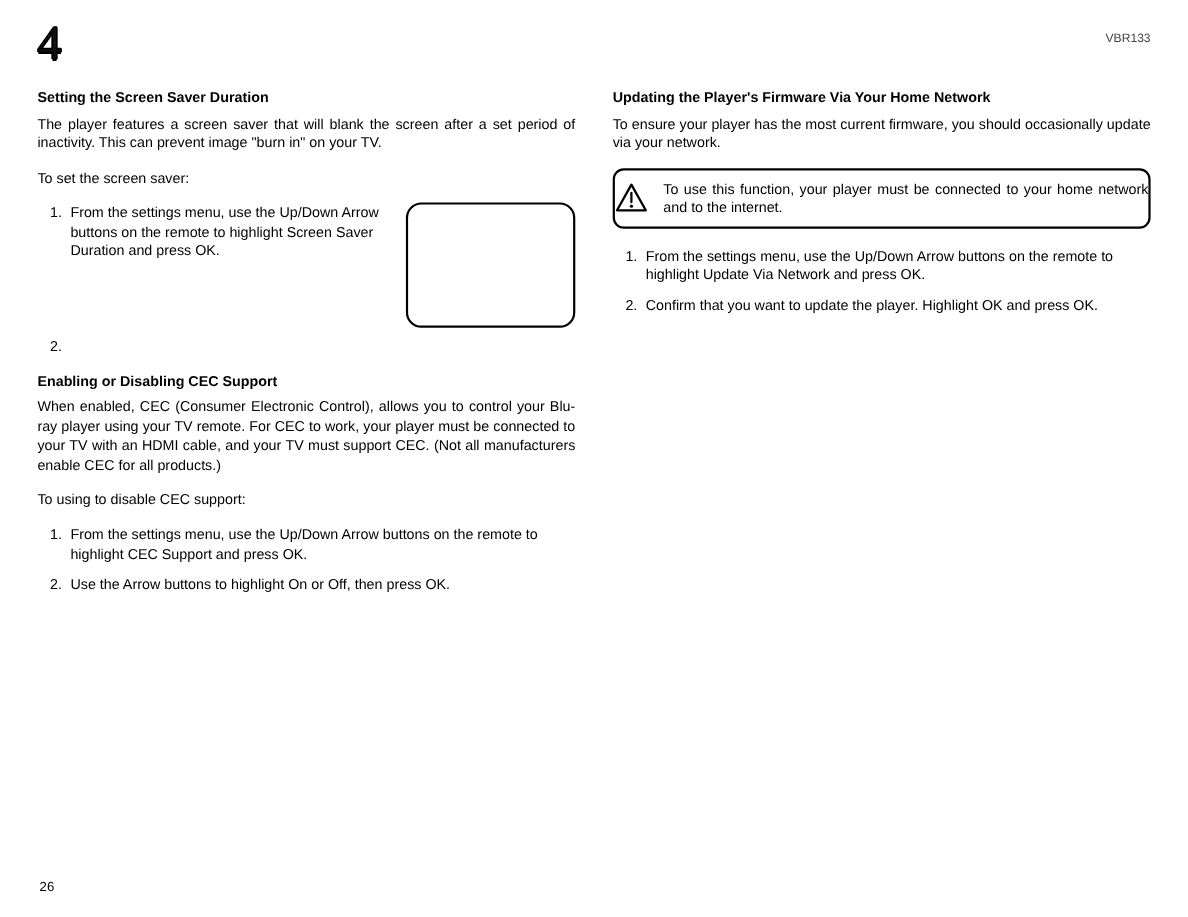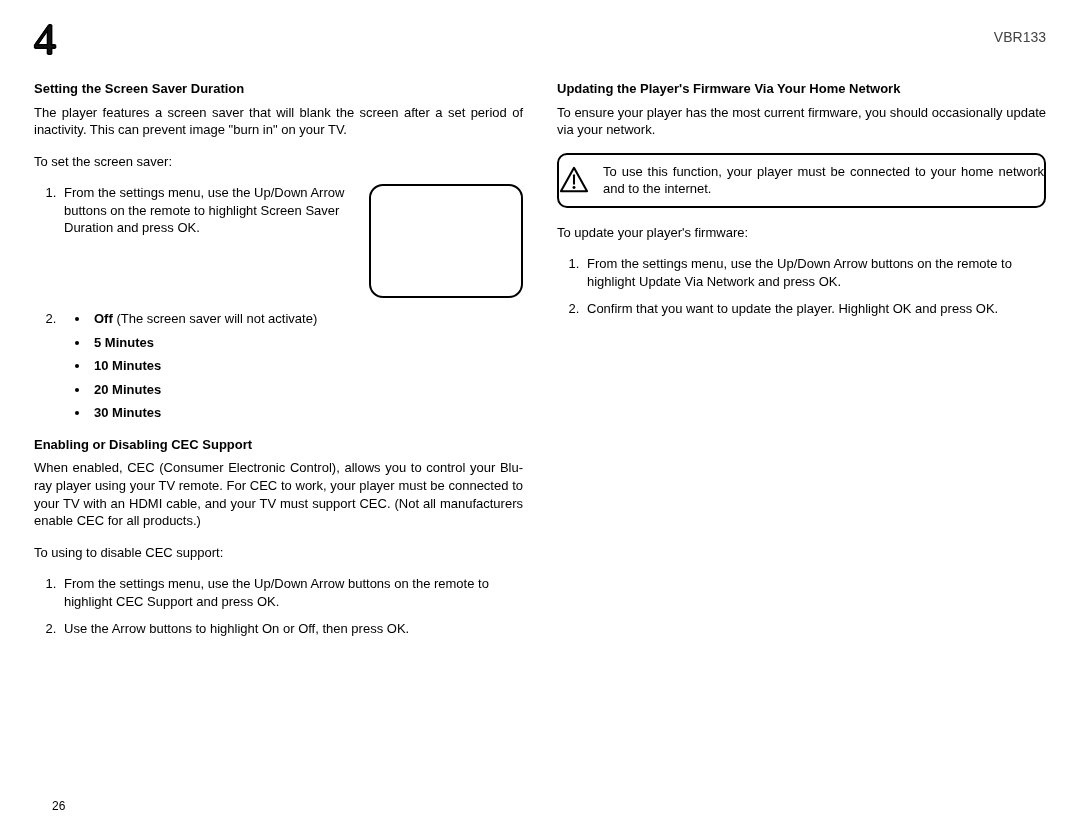--- a/index.html
+++ b/index.html
@@ -30,21 +30,21 @@
   .big-num {
     font-size: 44px;
     font-weight: normal;
     line-height: 1;
     font-family: Georgia, 'Times New Roman', serif;
     color: #111;
     -webkit-text-stroke: 1px #000;
     text-shadow: 1px 0 0 #000, -1px 0 0 #000, 0 1px 0 #000, 0 -1px 0 #000;
   }
   .model {
-    font-size: 14px;
+    font-size: 11px;
     color: #444;
     margin-top: 10px;
   }
   .columns {
     display: flex;
     gap: 34px;
     justify-content: center;
   }
   .col {
     flex: 1 1 50%;
@@ -99,21 +99,21 @@
     flex: 1;
     text-align: justify;
   }
   .warn-icon {
     width: 30px;
     height: 28px;
     flex-shrink: 0;
   }
   .page-num {
     position: absolute;
-    left: 52px;
+    left: 36px;
     bottom: 20px;
     font-size: 12px;
   }
 </style>
 </head>
 <body>
 
 <div class="page">
 
   <div class="header-row">
@@ -132,29 +132,20 @@
       <div class="wrap-with-figure">
         <div class="fig-box"></div>
         <ol>
           <li style="max-width:300px;">From the settings menu, use the Up/Down Arrow buttons on the remote to highlight Screen Saver Duration and press OK.</li>
         </ol>
         <div class="clear"></div>
       </div>
 
       <ol start="2">
         <li>
-          <ul>
-            <li class="opt-off">
-              <span class="bold">Off</span><span> (The screen saver will not activate)</span>
-            </li>
-            <li class="opt-b">5 Minutes</li>
-            <li class="opt-b">10 Minutes</li>
-            <li class="opt-b">20 Minutes</li>
-            <li class="opt-b">30 Minutes</li>
-          </ul>
         </li>
       </ol>
 
       <div class="sect-head">Enabling or Disabling CEC Support</div>
       <p class="justify">When enabled, CEC (Consumer Electronic Control), allows you to control your Blu-ray player using your TV remote. For CEC to work, your player must be connected to your TV with an HDMI cable, and your TV must support CEC. (Not all manufacturers enable CEC for all products.)</p>
       <p>To using to disable CEC support:</p>
 
       <ol>
         <li>From the settings menu, use the Up/Down Arrow buttons on the remote to highlight CEC Support and press OK.</li>
         <li>Use the Arrow buttons to highlight On or Off, then press OK.</li>
@@ -169,21 +160,20 @@
 
       <div class="note-box">
         <svg class="warn-icon" viewBox="0 0 32 30">
           <polygon points="16,2 30,27 2,27" fill="none" stroke="#000" stroke-width="2.2" stroke-linejoin="round"></polygon>
           <line x1="16" y1="10" x2="16" y2="19" stroke="#000" stroke-width="2.2" stroke-linecap="round"></line>
           <circle cx="16" cy="23" r="1.6" fill="#000"></circle>
         </svg>
         <div class="note-text">To use this function, your player must be connected to your home network and to the internet.</div>
       </div>
 
-      <p>To update your player's firmware:</p>
 
       <ol>
         <li>From the settings menu, use the Up/Down Arrow buttons on the remote to highlight Update Via Network and press OK.</li>
         <li>Confirm that you want to update the player. Highlight OK and press OK.</li>
       </ol>
 
     </div>
 
   </div>
 

